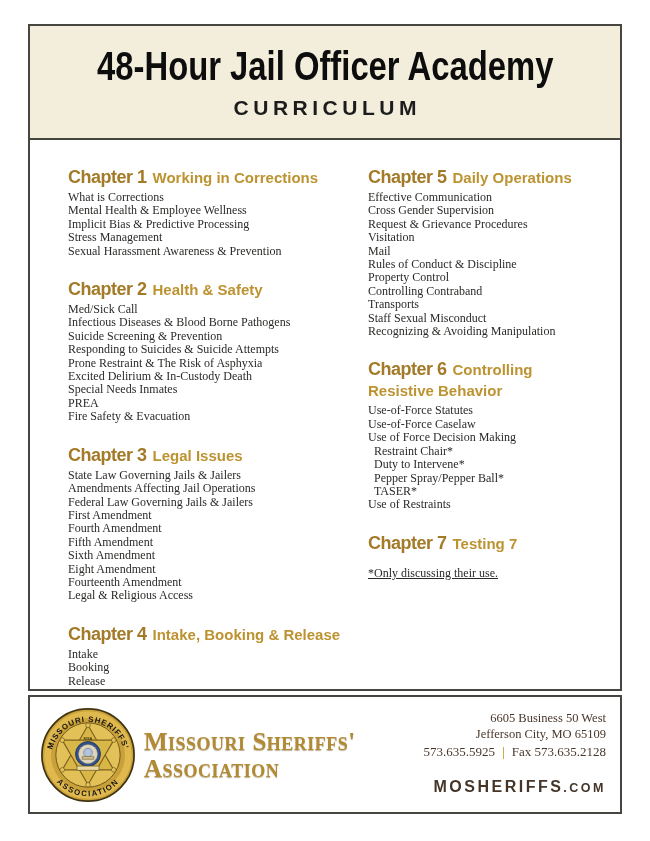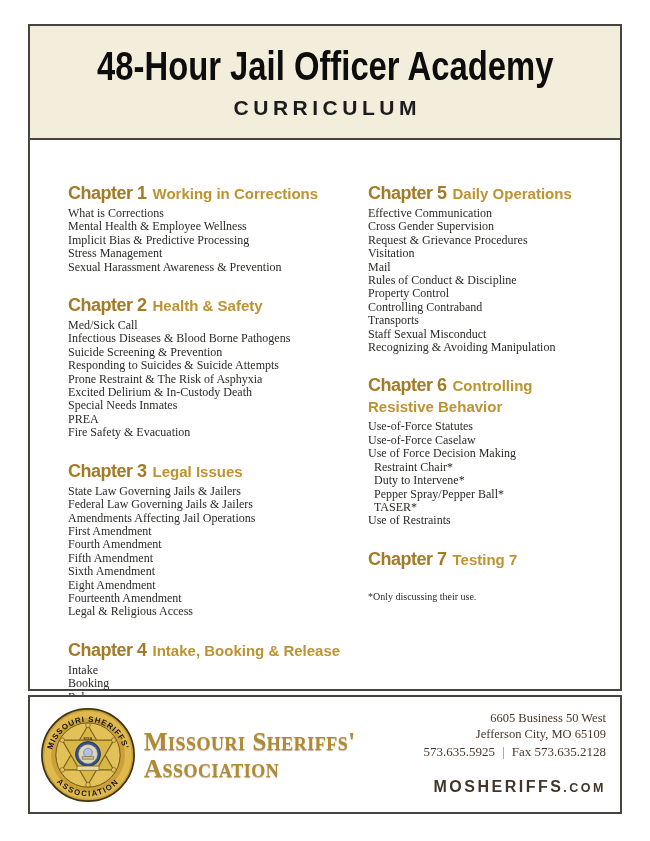--- a/index.html
+++ b/index.html
@@ -28,21 +28,21 @@
     font-weight:bold; font-size:41px; line-height:1;
     color:var(--title-black,#0d0d0d);
     transform:scaleX(0.8); white-space:nowrap;
   }
   .page-subtitle {
     font-family:"Liberation Sans", sans-serif;
     font-weight:bold; font-size:21px;
     letter-spacing:4.5px; text-indent:4.5px;
     color:#1c1c1c; margin-top:9px;
   }
-  .content { display:flex; padding:16px 14px 0 38px; }
+  .content { display:flex; padding:0 14px 0 38px; }
   .col-left { width:300px; flex:none; }
   .col-right { flex:1; min-width:0; }
   .ch-head {
     font-family:"Liberation Sans", sans-serif;
     line-height:18px; margin:20px 0 4px;
   }
   .chapter:first-child .ch-head { margin-top:26px; }
   .ch-label {
     font-size:18px; font-weight:bold;
     color:var(--chapter-label,#a37a27);
@@ -51,22 +51,23 @@
   .ch-title {
     font-size:15px; font-weight:bold;
     color:var(--chapter-title,#bc9330);
     white-space:pre-line;
   }
   .item {
     font-size:12px; line-height:13.4px;
     color:var(--body-text,#2a2a28);
   }
   .footnote {
-    font-size:10px; color:var(--body-text,#2a2a28);
-    margin-top:22px;
+    font-size:12px; color:var(--body-text,#2a2a28);
+    margin-top:13px;
+    text-decoration:underline;
   }
   .footer-box {
     position:absolute; left:28px; top:695px;
     width:594px; height:119px;
     border:2px solid var(--border,#474540);
     background:#ffffff;
     display:flex; align-items:center;
     padding:0 14px 0 10px;
   }
   .badge { flex:none; }
@@ -123,22 +124,22 @@
             <div class="item">Excited Delirium &amp; In-Custody Death</div>
             <div class="item">Special Needs Inmates</div>
             <div class="item">PREA</div>
             <div class="item">Fire Safety &amp; Evacuation</div>
           </div>
         </section>
         <section class="chapter">
           <h2 class="ch-head"><span class="ch-label">Chapter 3</span><span class="ch-title">Legal Issues</span></h2>
           <div class="items">
             <div class="item">State Law Governing Jails &amp; Jailers</div>
+            <div class="item">Amendments Affecting Jail Operations</div>
             <div class="item">Federal Law Governing Jails &amp; Jailers</div>
-            <div class="item">Amendments Affecting Jail Operations</div>
             <div class="item">First Amendment</div>
             <div class="item">Fourth Amendment</div>
             <div class="item">Fifth Amendment</div>
             <div class="item">Sixth Amendment</div>
             <div class="item">Eight Amendment</div>
             <div class="item">Fourteenth Amendment</div>
             <div class="item">Legal &amp; Religious Access</div>
           </div>
         </section>
         <section class="chapter">

